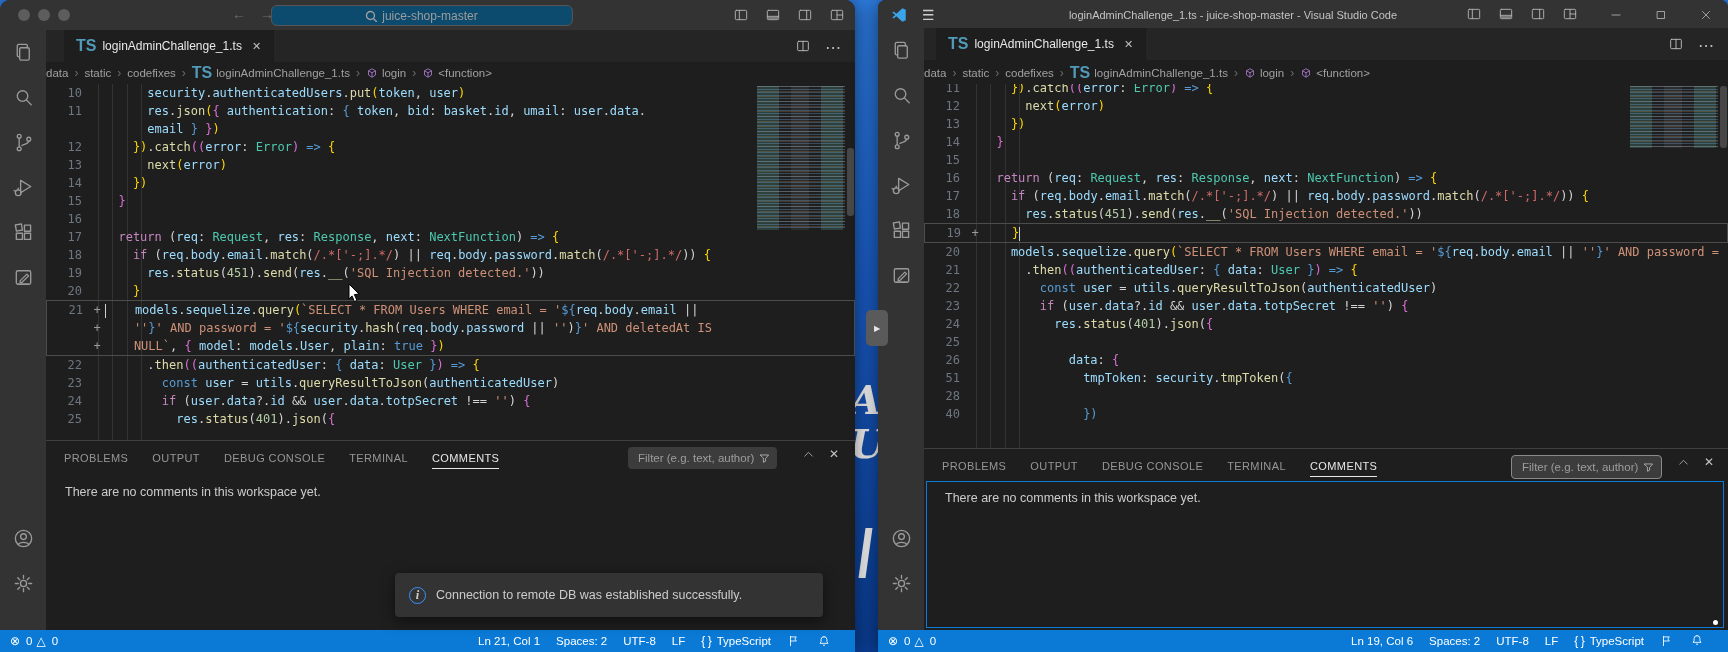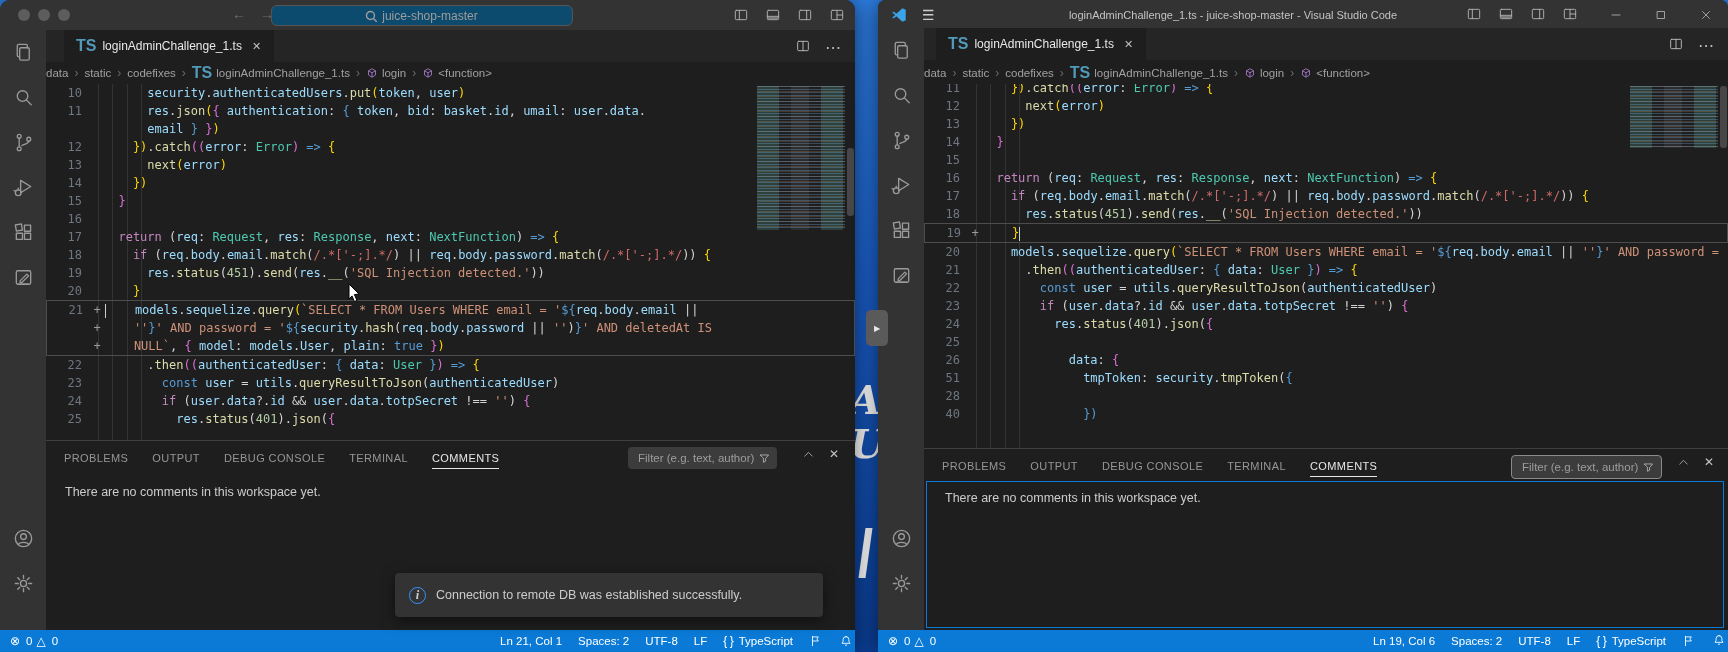--- a/index.html
+++ b/index.html
@@ -82,21 +82,21 @@
   .filterbox{display:flex;align-items:center;background:#3c3c3c;border-radius:4px;height:22px;padding:0 6px 0 8px}
   #panR .filterbox{border:1px solid #8a8a8a;background:#3c3c3c}
   .filterbox input{background:transparent;border:none;outline:none;color:#c8c8c8;font-size:11.5px;width:118px;font-family:inherit}
   .filterbox input::placeholder{color:#9d9d9d}
   .pmsg{position:absolute;left:19px;top:44px;font-size:12.5px;color:#cccccc}
   .focusbox{position:absolute;left:2px;right:4px;top:32px;bottom:2px;border:1px solid #0a7ad6}
   
   .sbar{position:absolute;left:0;right:0;bottom:0;height:22px;background:#0a7ad6;color:#ffffff;
         display:flex;align-items:center;justify-content:space-between;font-size:11.5px}
   .sleft{display:flex;align-items:center;gap:4px;padding-left:10px}
-  .sright{display:flex;align-items:center;gap:16px;padding-right:2px}
+  .sright{display:flex;align-items:center;gap:16px;padding-right:24px}
   .sic{font-style:normal;font-size:12px;margin-right:2px}
   .ssvg{width:14px;height:14px}
   .ssvg *{fill:none;stroke:#fff;stroke-width:1.5;stroke-linecap:round;stroke-linejoin:round}
   .belldot{position:absolute;width:5px;height:5px;border-radius:50%;background:#ffffff;margin:-13px 0 0 9px}
   
   .toast{position:absolute;left:395px;top:573px;width:400px;height:44px;background:#333333;border-radius:4px;
          box-shadow:0 4px 14px rgba(0,0,0,.5);display:flex;align-items:center;gap:10px;padding:0 14px;z-index:8}
   .info{flex:0 0 15px;height:15px;border:1.5px solid #3794ff;border-radius:50%;color:#3794ff;
         font:italic bold 10px/14px "Liberation Serif",serif;text-align:center}
   .toast span{color:#cccccc;font-size:12.5px}

